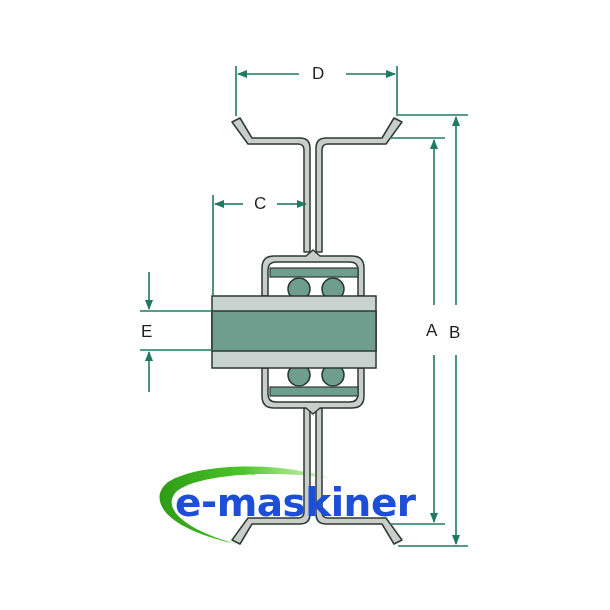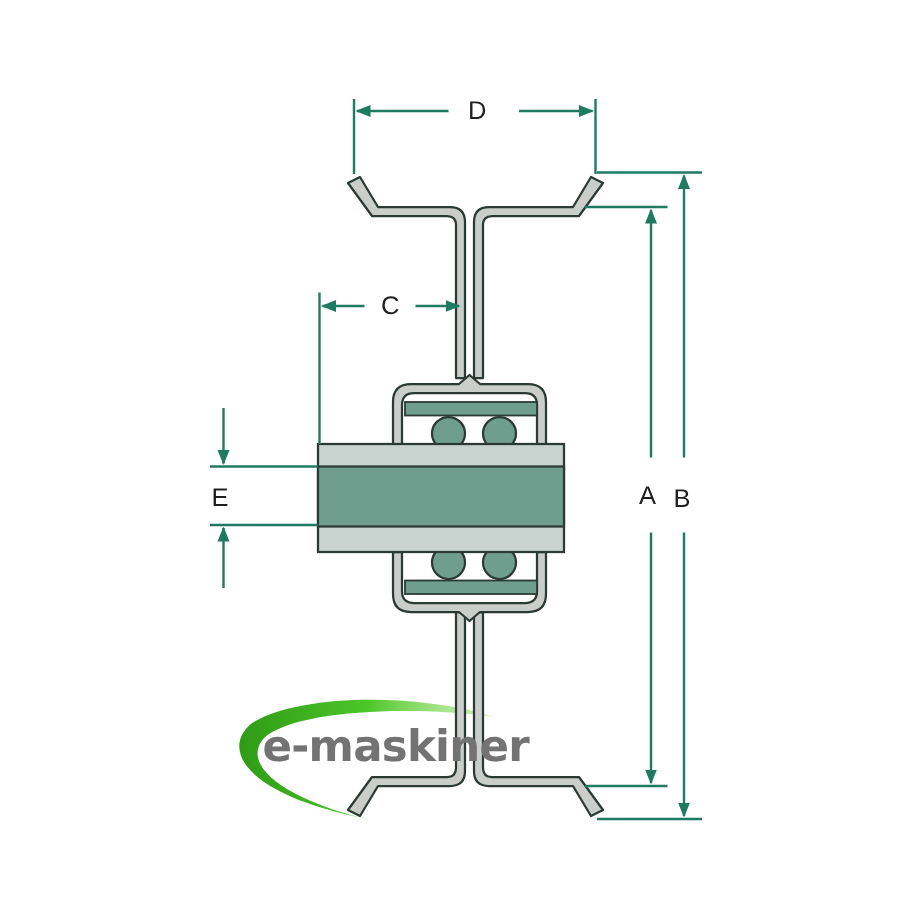--- a/index.html
+++ b/index.html
@@ -1,19 +1,19 @@
 <!DOCTYPE html>
 <html><head>
 <meta charset="utf-8">
 <style>
   html,body{margin:0;padding:0;background:#ffffff;}
   .canvas{position:relative;width:610px;height:610px;overflow:hidden;background:#fff;}
   svg{position:absolute;left:0;top:0;}
   .lbl{position:absolute;font-family:"Liberation Sans",sans-serif;font-size:17px;color:#1f1f1f;line-height:1;}
-  .logo{position:absolute;left:175px;top:483px;font-family:"DejaVu Sans",sans-serif;font-weight:bold;font-size:29px;color:#737373;letter-spacing:-0.5px;line-height:1;}
+  .logo{position:absolute;left:175px;top:483px;font-family:"DejaVu Sans",sans-serif;font-weight:bold;font-size:39px;color:#1d4ed8;letter-spacing:-0.5px;line-height:1;}
 </style>
 </head>
 <body>
 
 <div class="canvas">
   <svg width="610" height="610" viewBox="0 0 610 610">
     <defs>
       <marker id="arr" markerWidth="10" markerHeight="10" refX="9" refY="5" orient="auto" markerUnits="userSpaceOnUse">
         <path d="M0,1 L10,5 L0,9 Z" fill="#1f7a62"></path>
       </marker>

